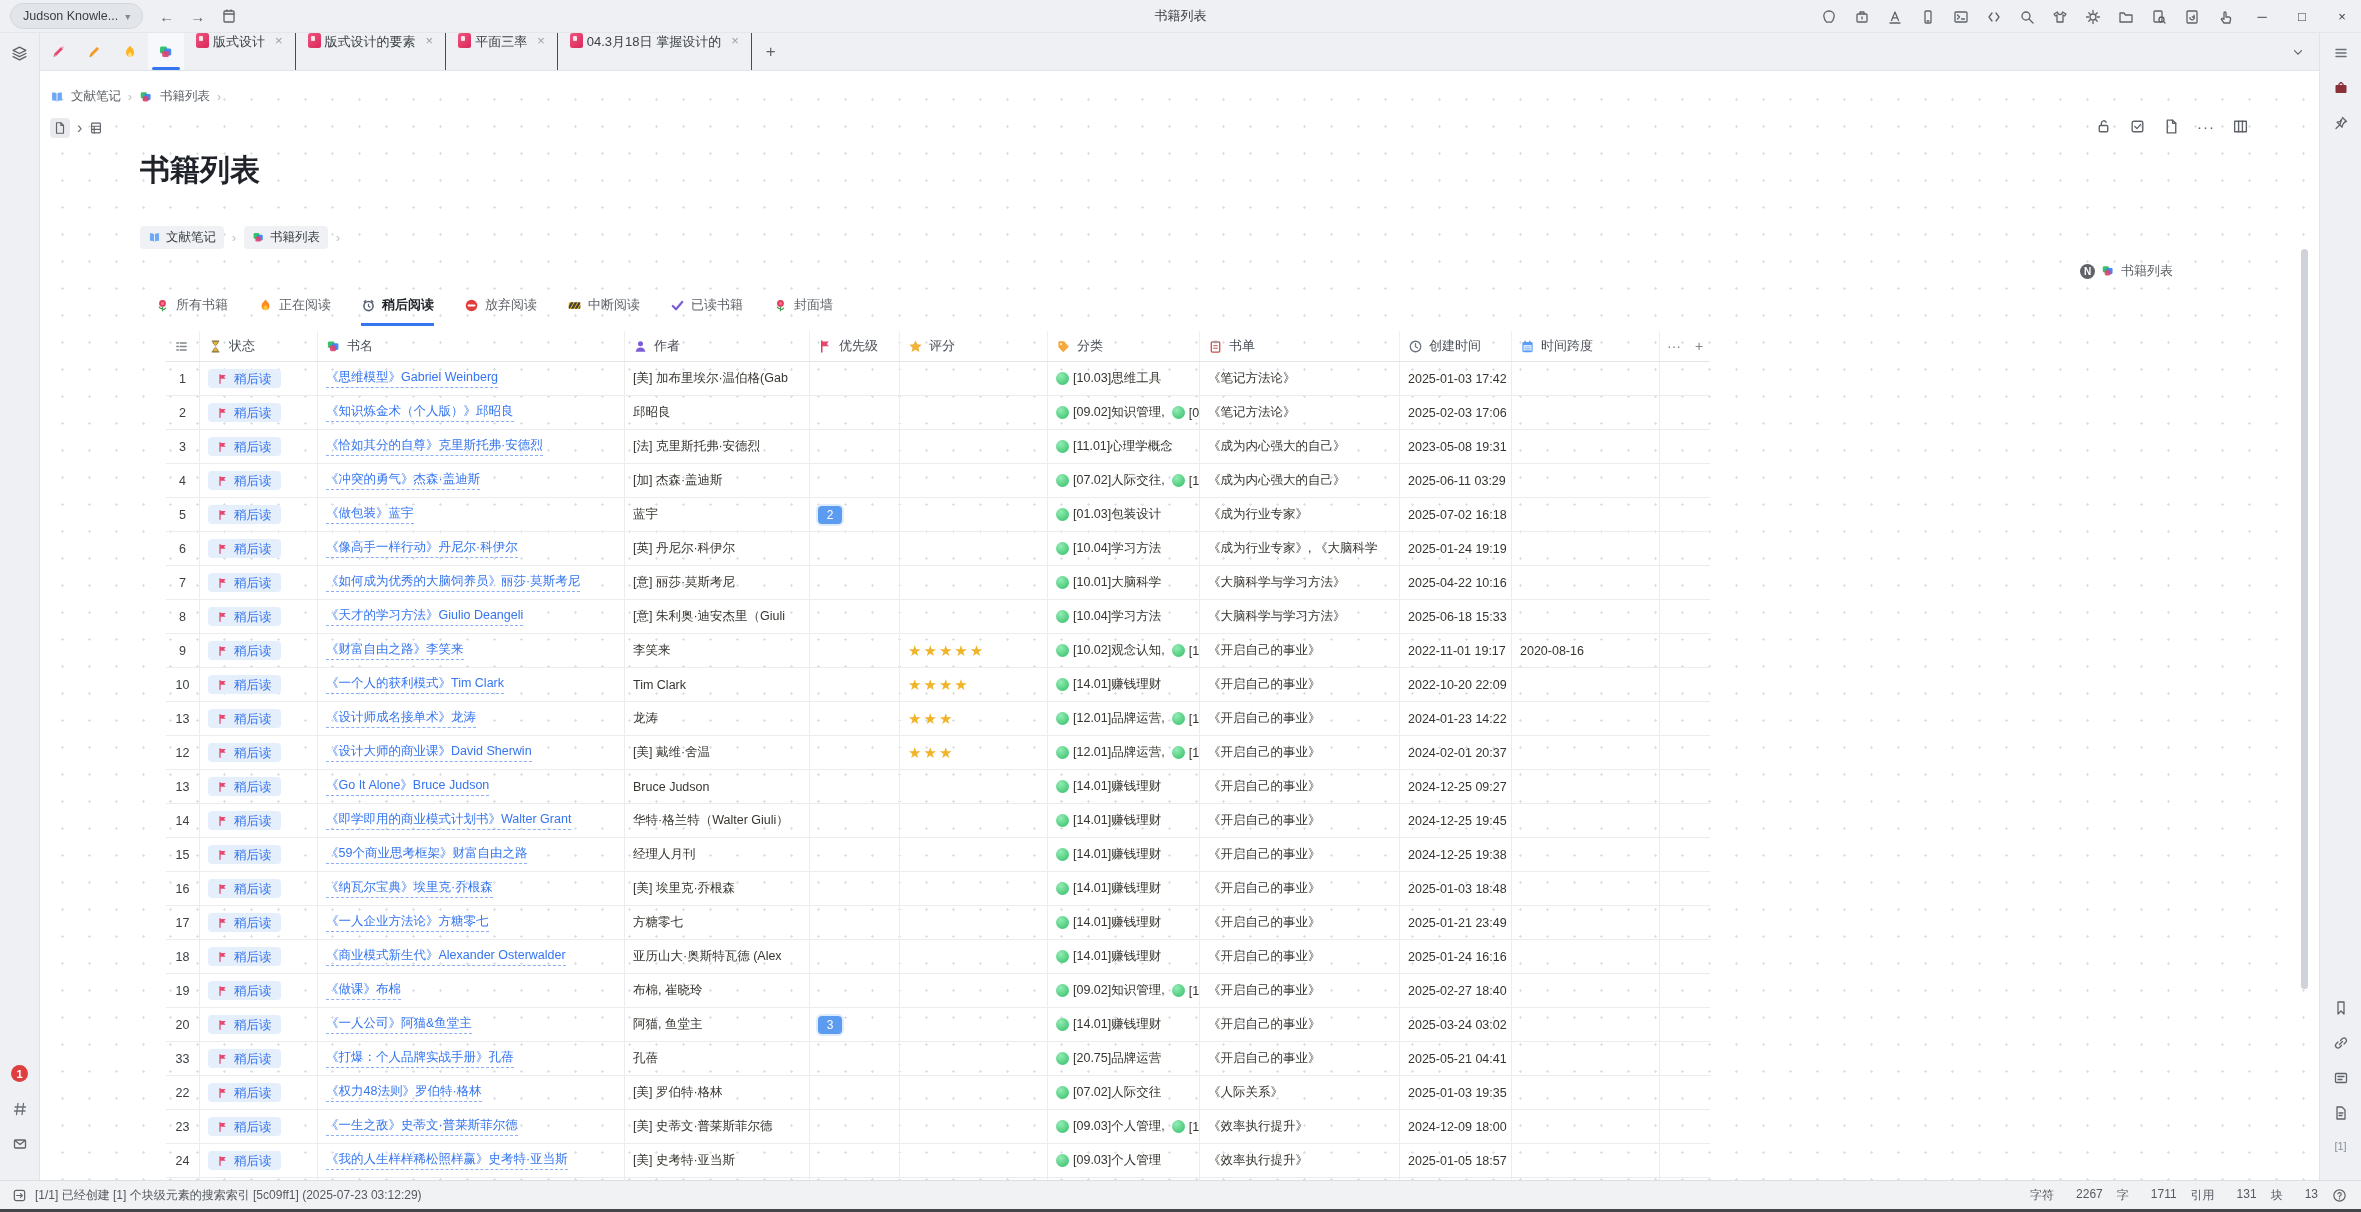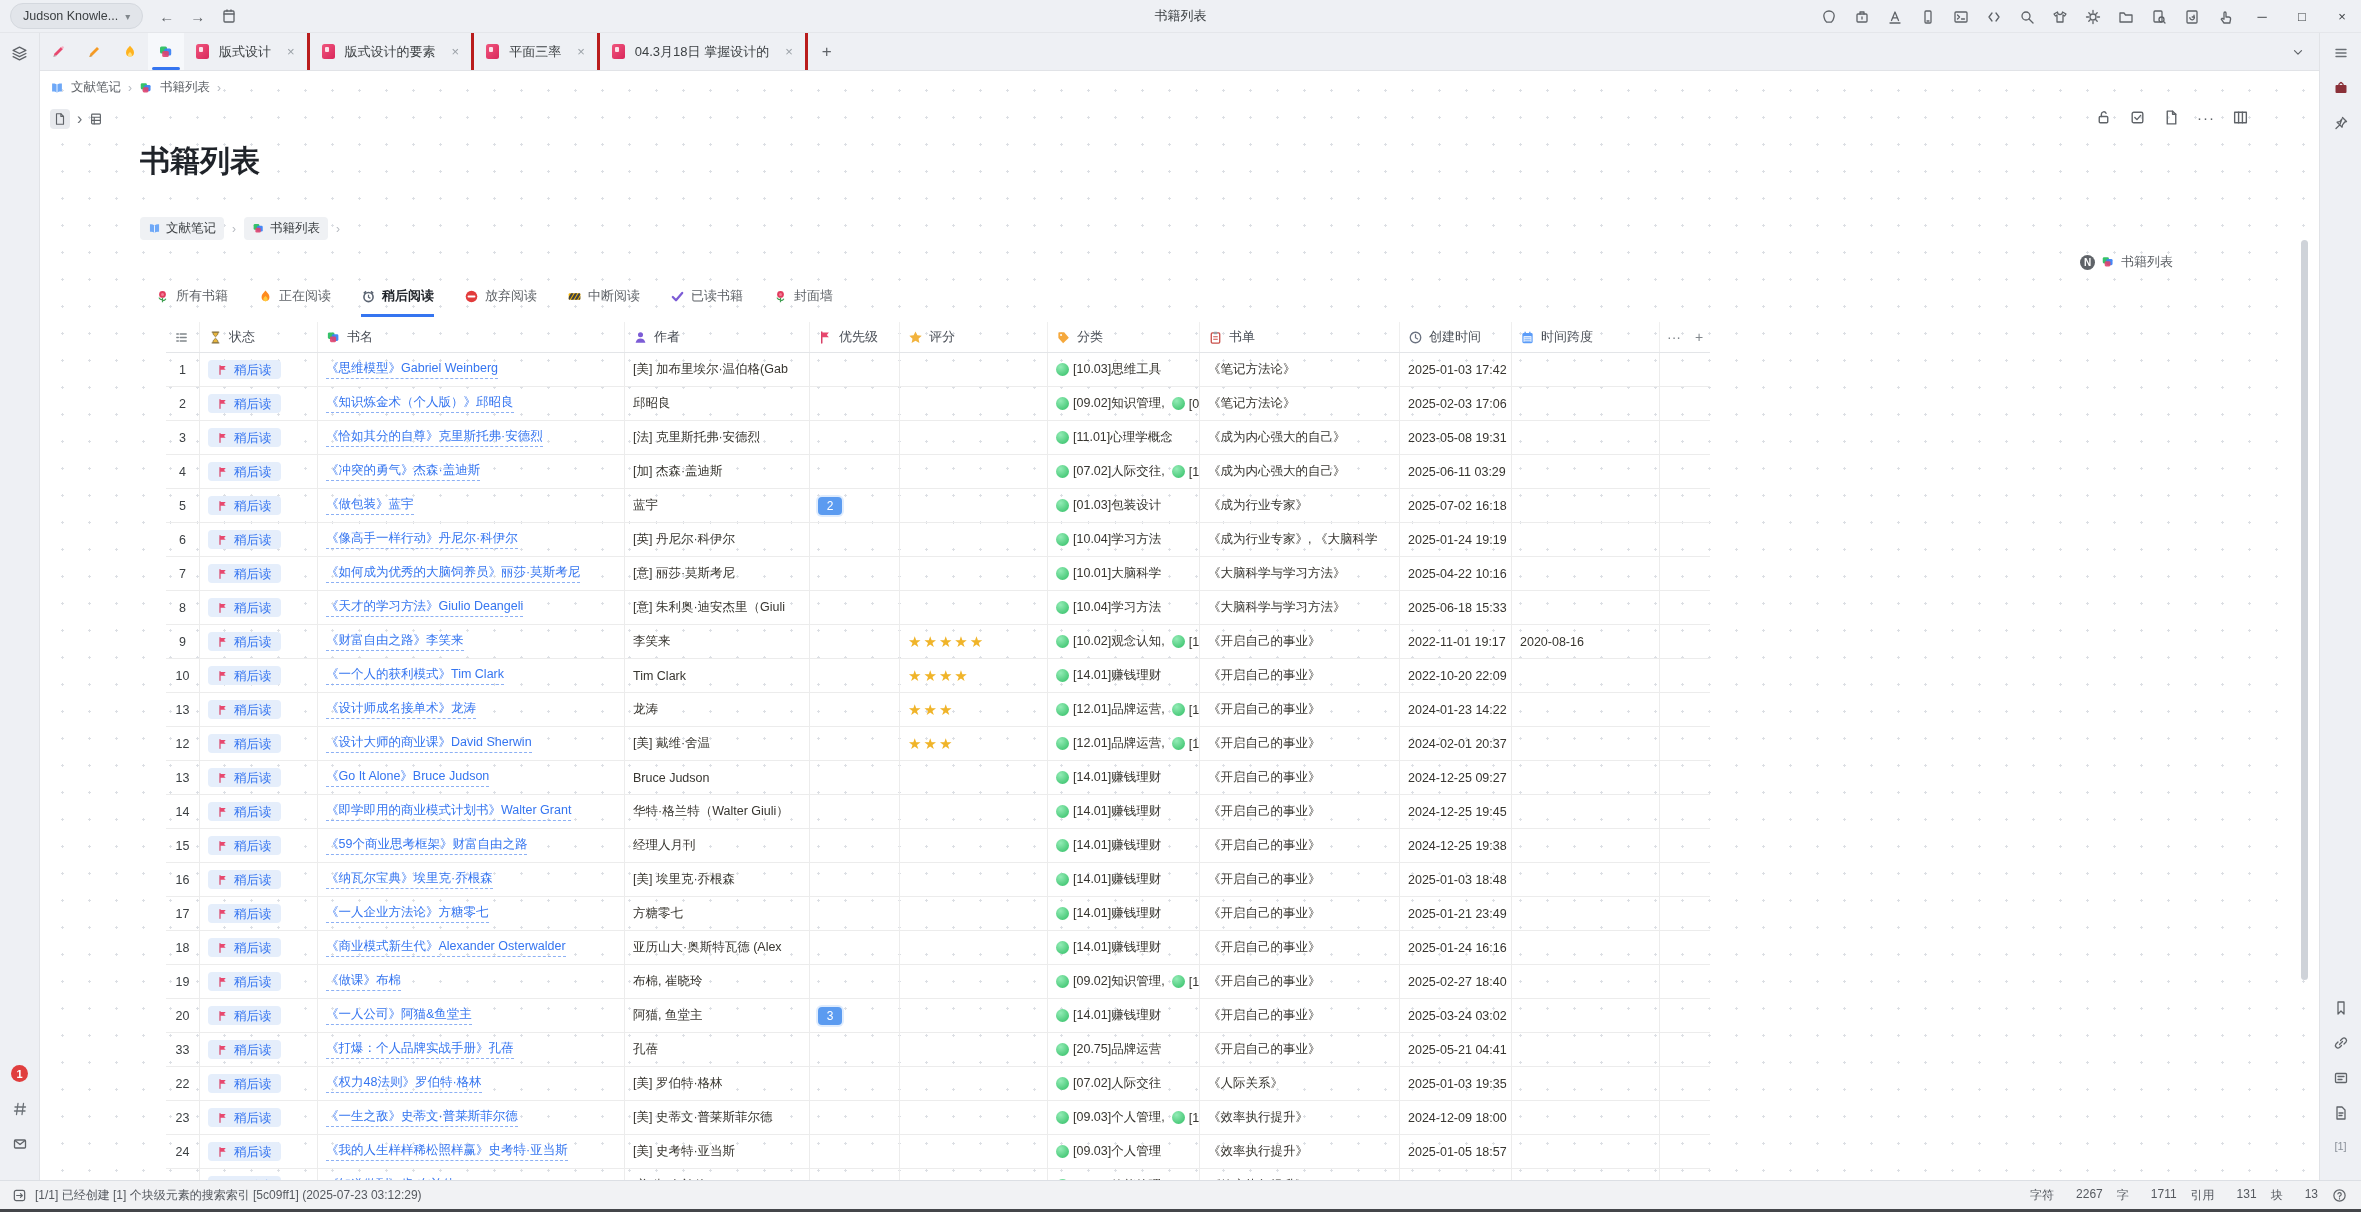--- a/index.html
+++ b/index.html
@@ -22,43 +22,43 @@
   .tb-right{position:absolute;right:8px;top:0;height:33px;display:flex;align-items:center;gap:18px;}
   .tb-right .ic{color:#5f6368;}
   .winctl{font-size:13px;color:#3c4043;width:22px;text-align:center;}
 
   
   .tabbar{position:absolute;left:40px;top:33px;width:2279px;height:38px;background:#eef0f4;
           border-bottom:1px solid #e1e3e7;box-sizing:border-box;display:flex;align-items:stretch;}
   .pintab{width:36px;display:flex;align-items:center;justify-content:center;position:relative;}
   .pintab.active{background:#f6f8fb;}
   .pintab.active::after{content:"";position:absolute;left:4px;right:4px;bottom:0;height:3px;background:#3575f0;border-radius:2px;}
-  .doctab{display:flex;align-items:center;gap:10px;padding:0 12px;font-size:13px;color:#3c4043;
-          border-right:3px solid #b91c1c;white-space:nowrap;}
+  .doctab{display:flex;align-items:flex-start;gap:4px;padding:0 12px;font-size:13px;color:#3c4043;
+          border-right:1px solid #b91c1c;white-space:nowrap;}
   .doctab .close{color:#9aa0a6;font-size:13px;margin-left:6px;}
   .book-ic{width:13px;height:15px;border-radius:2.5px;background:linear-gradient(135deg,#f0567e,#d9275b);
            position:relative;flex:none;}
   .book-ic::after{content:"";position:absolute;left:3px;top:3px;width:4px;height:5px;background:rgba(255,255,255,.85);border-radius:1px;}
   .newtab{display:flex;align-items:center;padding:0 14px;font-size:17px;color:#5f6368;}
   .tab-chevron{position:absolute;right:14px;top:0;height:38px;display:flex;align-items:center;color:#5f6368;}
 
   
   .dock{position:absolute;top:33px;height:1147px;width:40px;background:#eef0f4;box-sizing:border-box;}
   .dock-left{left:0;border-right:1px solid #e1e3e7;}
   .dock-right{left:2319px;width:42px;border-left:1px solid #e1e3e7;}
   .dock .col{position:absolute;left:0;right:0;display:flex;flex-direction:column;align-items:center;gap:19px;}
   .dock .col.top{top:12px;}
   .dock .col.bottom{bottom:28px;}
   .dock .ic{color:#6b7076;}
   .dock-badge{width:17px;height:17px;border-radius:50%;background:#e03e3e;color:#fff;font-size:11px;
               font-weight:bold;display:flex;align-items:center;justify-content:center;}
   .ref-badge{font-size:11px;color:#8a9099;}
 
   
-  .editor{position:absolute;left:40px;top:71px;width:2279px;height:1109px;background:#fff;overflow:hidden;
+  .editor{position:absolute;left:40px;top:80px;width:2279px;height:1109px;background:#fff;overflow:hidden;
           background-image:radial-gradient(circle,#dcdfe4 1.1px,transparent 1.4px);
           background-size:27px 27px;background-position:9px 6px;}
   .crumb-row{position:absolute;left:10px;top:8px;display:flex;align-items:center;gap:7px;
              font-size:12.5px;color:#5f6368;}
   .crumb-row .sep{color:#b6bac0;font-size:12px;}
   .crumb2{position:absolute;left:10px;top:38px;display:flex;align-items:center;gap:7px;color:#6b7076;}
   .crumb2 .boxed{background:#e8eaee;border-radius:4px;padding:3px;}
   .etb{position:absolute;right:70px;top:38px;display:flex;align-items:center;gap:17px;color:#5f6368;}
   .etb .more-glyph{font-size:15px;letter-spacing:1px;color:#5f6368;}
 

